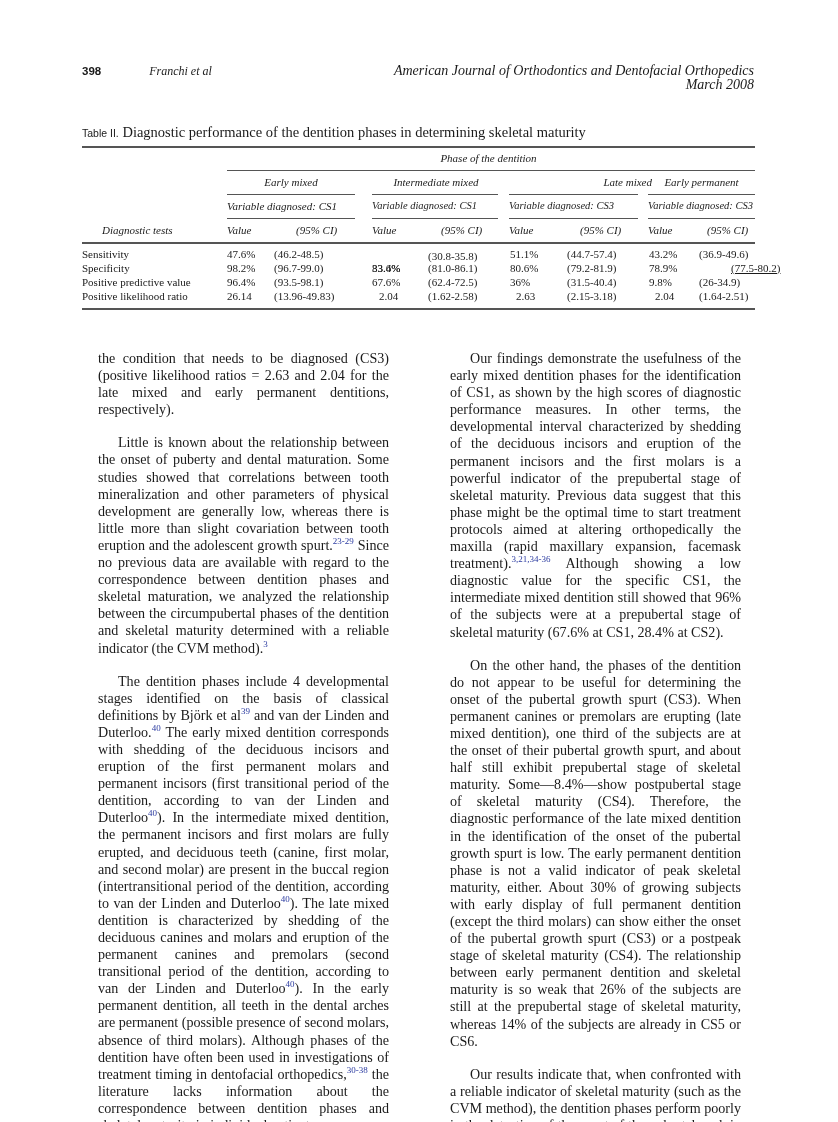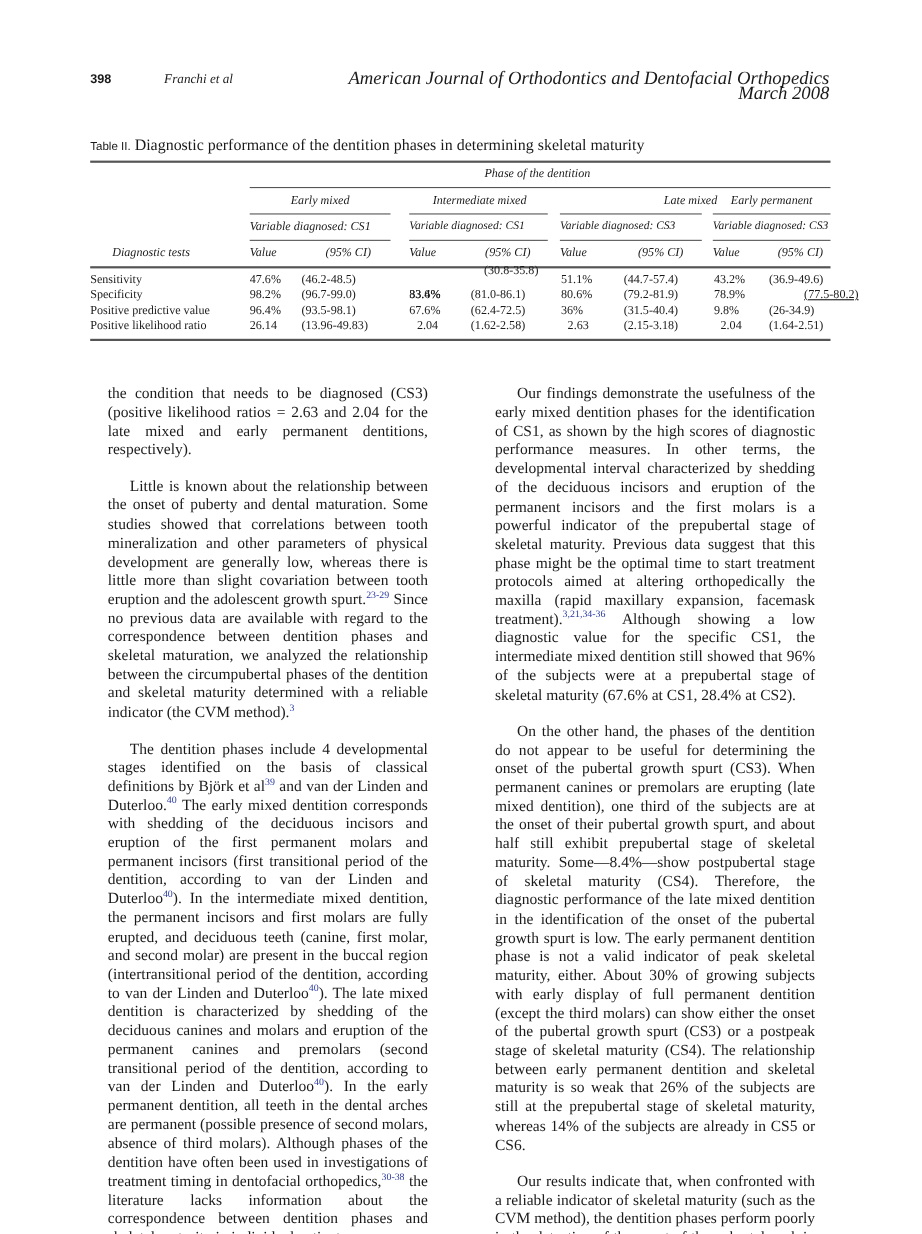--- a/index.html
+++ b/index.html
@@ -2,21 +2,21 @@
 <html><head>
 <meta charset="utf-8">
 <style>
   html, body { margin: 0; padding: 0; background: #ffffff; }
   body { width: 838px; height: 1122px; position: relative; overflow: hidden;
          font-family: "Liberation Serif", serif; color: #1a1a1a; }
   .running-head { position: absolute; left: 82px; top: 64px; width: 672px; height: 30px; }
   .rh-left { position: absolute; left: 0; top: 0; font-size: 12px; }
   .rh-page { font-family: "Liberation Sans", sans-serif; font-weight: bold; font-size: 11.5px; margin-right: 8px; }
   .rh-author { font-style: italic; font-size: 12px; margin-left: 40px; }
-  .rh-right { position: absolute; right: 0; top: 0; text-align: right; font-style: italic; font-size: 17px; line-height: 13.5px; }
+  .rh-right { position: absolute; right: 0; top: 0; text-align: right; font-style: italic; font-size: 14px; line-height: 13.5px; }
 
   .table-caption { position: absolute; left: 82px; top: 124px; font-size: 14.5px; }
   .tc-label { font-family: "Liberation Sans", sans-serif; font-size: 10.5px; }
 
   .tbl { position: absolute; left: 82px; top: 146px; width: 673px; }
   .rule-thick { position: absolute; left: 0; width: 673px; height: 2px; background: #555; }
   .rule-thin { position: absolute; height: 1px; background: #555; }
   .th { position: absolute; font-style: italic; font-size: 11px; white-space: nowrap; }
   .td { position: absolute; font-size: 11px; white-space: nowrap; }
 
@@ -79,21 +79,21 @@
   <div class="th" style="left:566px;top:78px;">Value</div>
   <div class="th" style="left:625px;top:78px;">(95% CI)</div>
 
   <div class="rule-thick" style="top:96px;"></div>
 
   <div>
     <div class="td" style="left:0;top:102px;">Sensitivity</div>
     <div class="td" style="left:145px;top:102px;">47.6%</div>
     <div class="td" style="left:192px;top:102px;">(46.2-48.5)</div>
     <div class="td" style="left:290px;top:116px;">33.4%</div>
-    <div class="td" style="left:346px;top:94px;margin-left:12px;">(30.8-35.8)</div>
+    <div class="td" style="left:346px;top:104px;">(30.8-35.8)</div>
     <div class="td" style="left:428px;top:102px;">51.1%</div>
     <div class="td" style="left:485px;top:102px;">(44.7-57.4)</div>
     <div class="td" style="left:567px;top:102px;">43.2%</div>
     <div class="td" style="left:617px;top:102px;">(36.9-49.6)</div>
   </div>
 
   <div>
     <div class="td" style="left:0;top:116px;">Specificity</div>
     <div class="td" style="left:145px;top:116px;">98.2%</div>
     <div class="td" style="left:192px;top:116px;">(96.7-99.0)</div>

